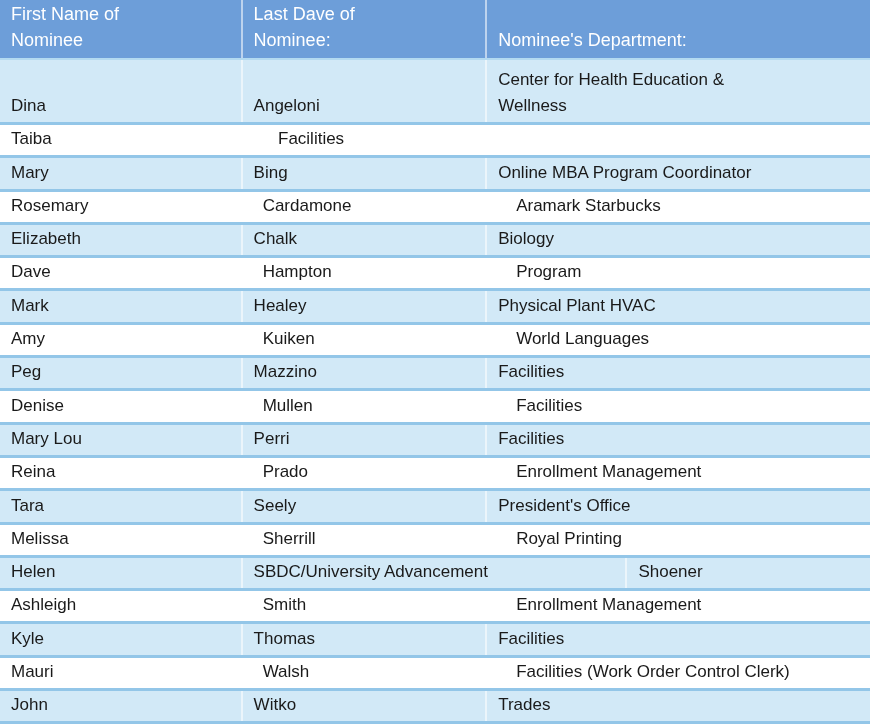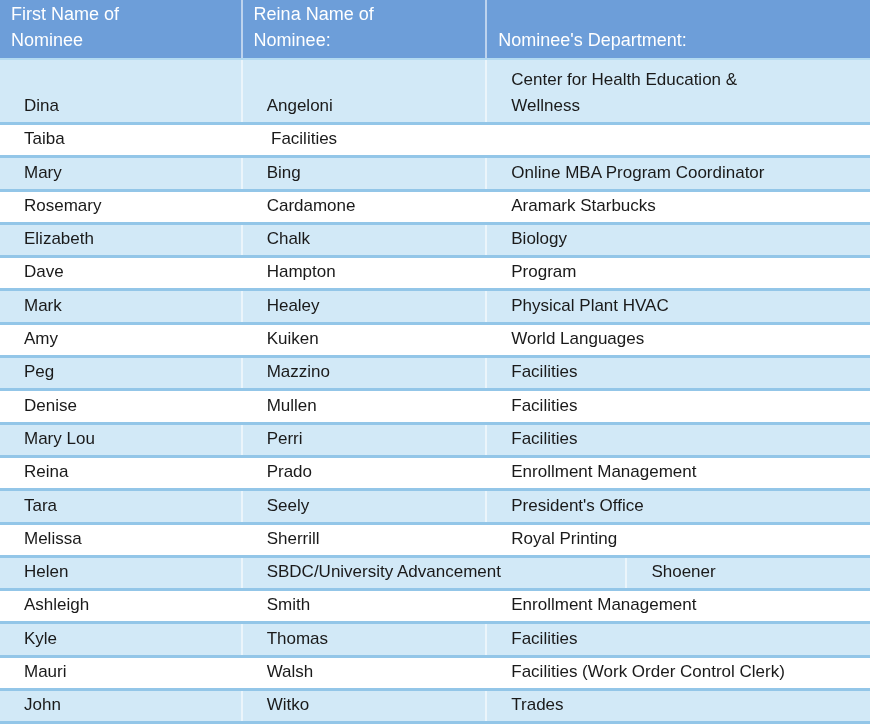--- a/index.html
+++ b/index.html
@@ -20,32 +20,32 @@
   .hcell{display:flex;align-items:flex-end;padding:0 6px 5px 11px;white-space:pre-line;}
   .cell,.hcell{overflow:hidden;}
   .col1{width:245px;}
   .col2{width:249px;border-left:2px solid rgba(255,255,255,0.55);}
   .col3{width:392px;border-left:2px solid rgba(255,255,255,0.55);}
   .rows{border-bottom:4px solid var(--grid);}
   .row{display:flex;height:33.3px;border-top:3px solid var(--grid);
        font-size:17px;line-height:26px;}
   .row.first{height:64px;border-top:2px solid var(--header-sep);}
   .row.banded{background:var(--band-bg);}
-  .row.plain{background:var(--row-bg);}
+  .row.plain{background:var(--row-bg);gap:20px;}
   .row.plain .col2,.row.plain .col3{border-left-color:transparent;}
-  .cell{display:flex;align-items:flex-end;padding:0 6px 3px 24px;white-space:pre-line;}
+  .cell{display:flex;align-items:flex-end;padding:0 6px 3px 11px;white-space:pre-line;}
 </style>
 </head>
 <body>
 
 <div class="table">
   <div class="hrow">
     <div class="hcell col1">First Name of
 Nominee</div>
-    <div class="hcell col2">Reina Name of
+    <div class="hcell col2">Last Dave of
 Nominee:</div>
     <div class="hcell col3">Nominee's Department:</div>
   </div>
   <div class="rows" id="rows">
       <div class="row banded first">
         <div class="cell col1">Dina</div>
         <div class="cell col2">Angeloni</div>
         <div class="cell col3">Center for Health Education &amp;
 Wellness</div>
       </div>

